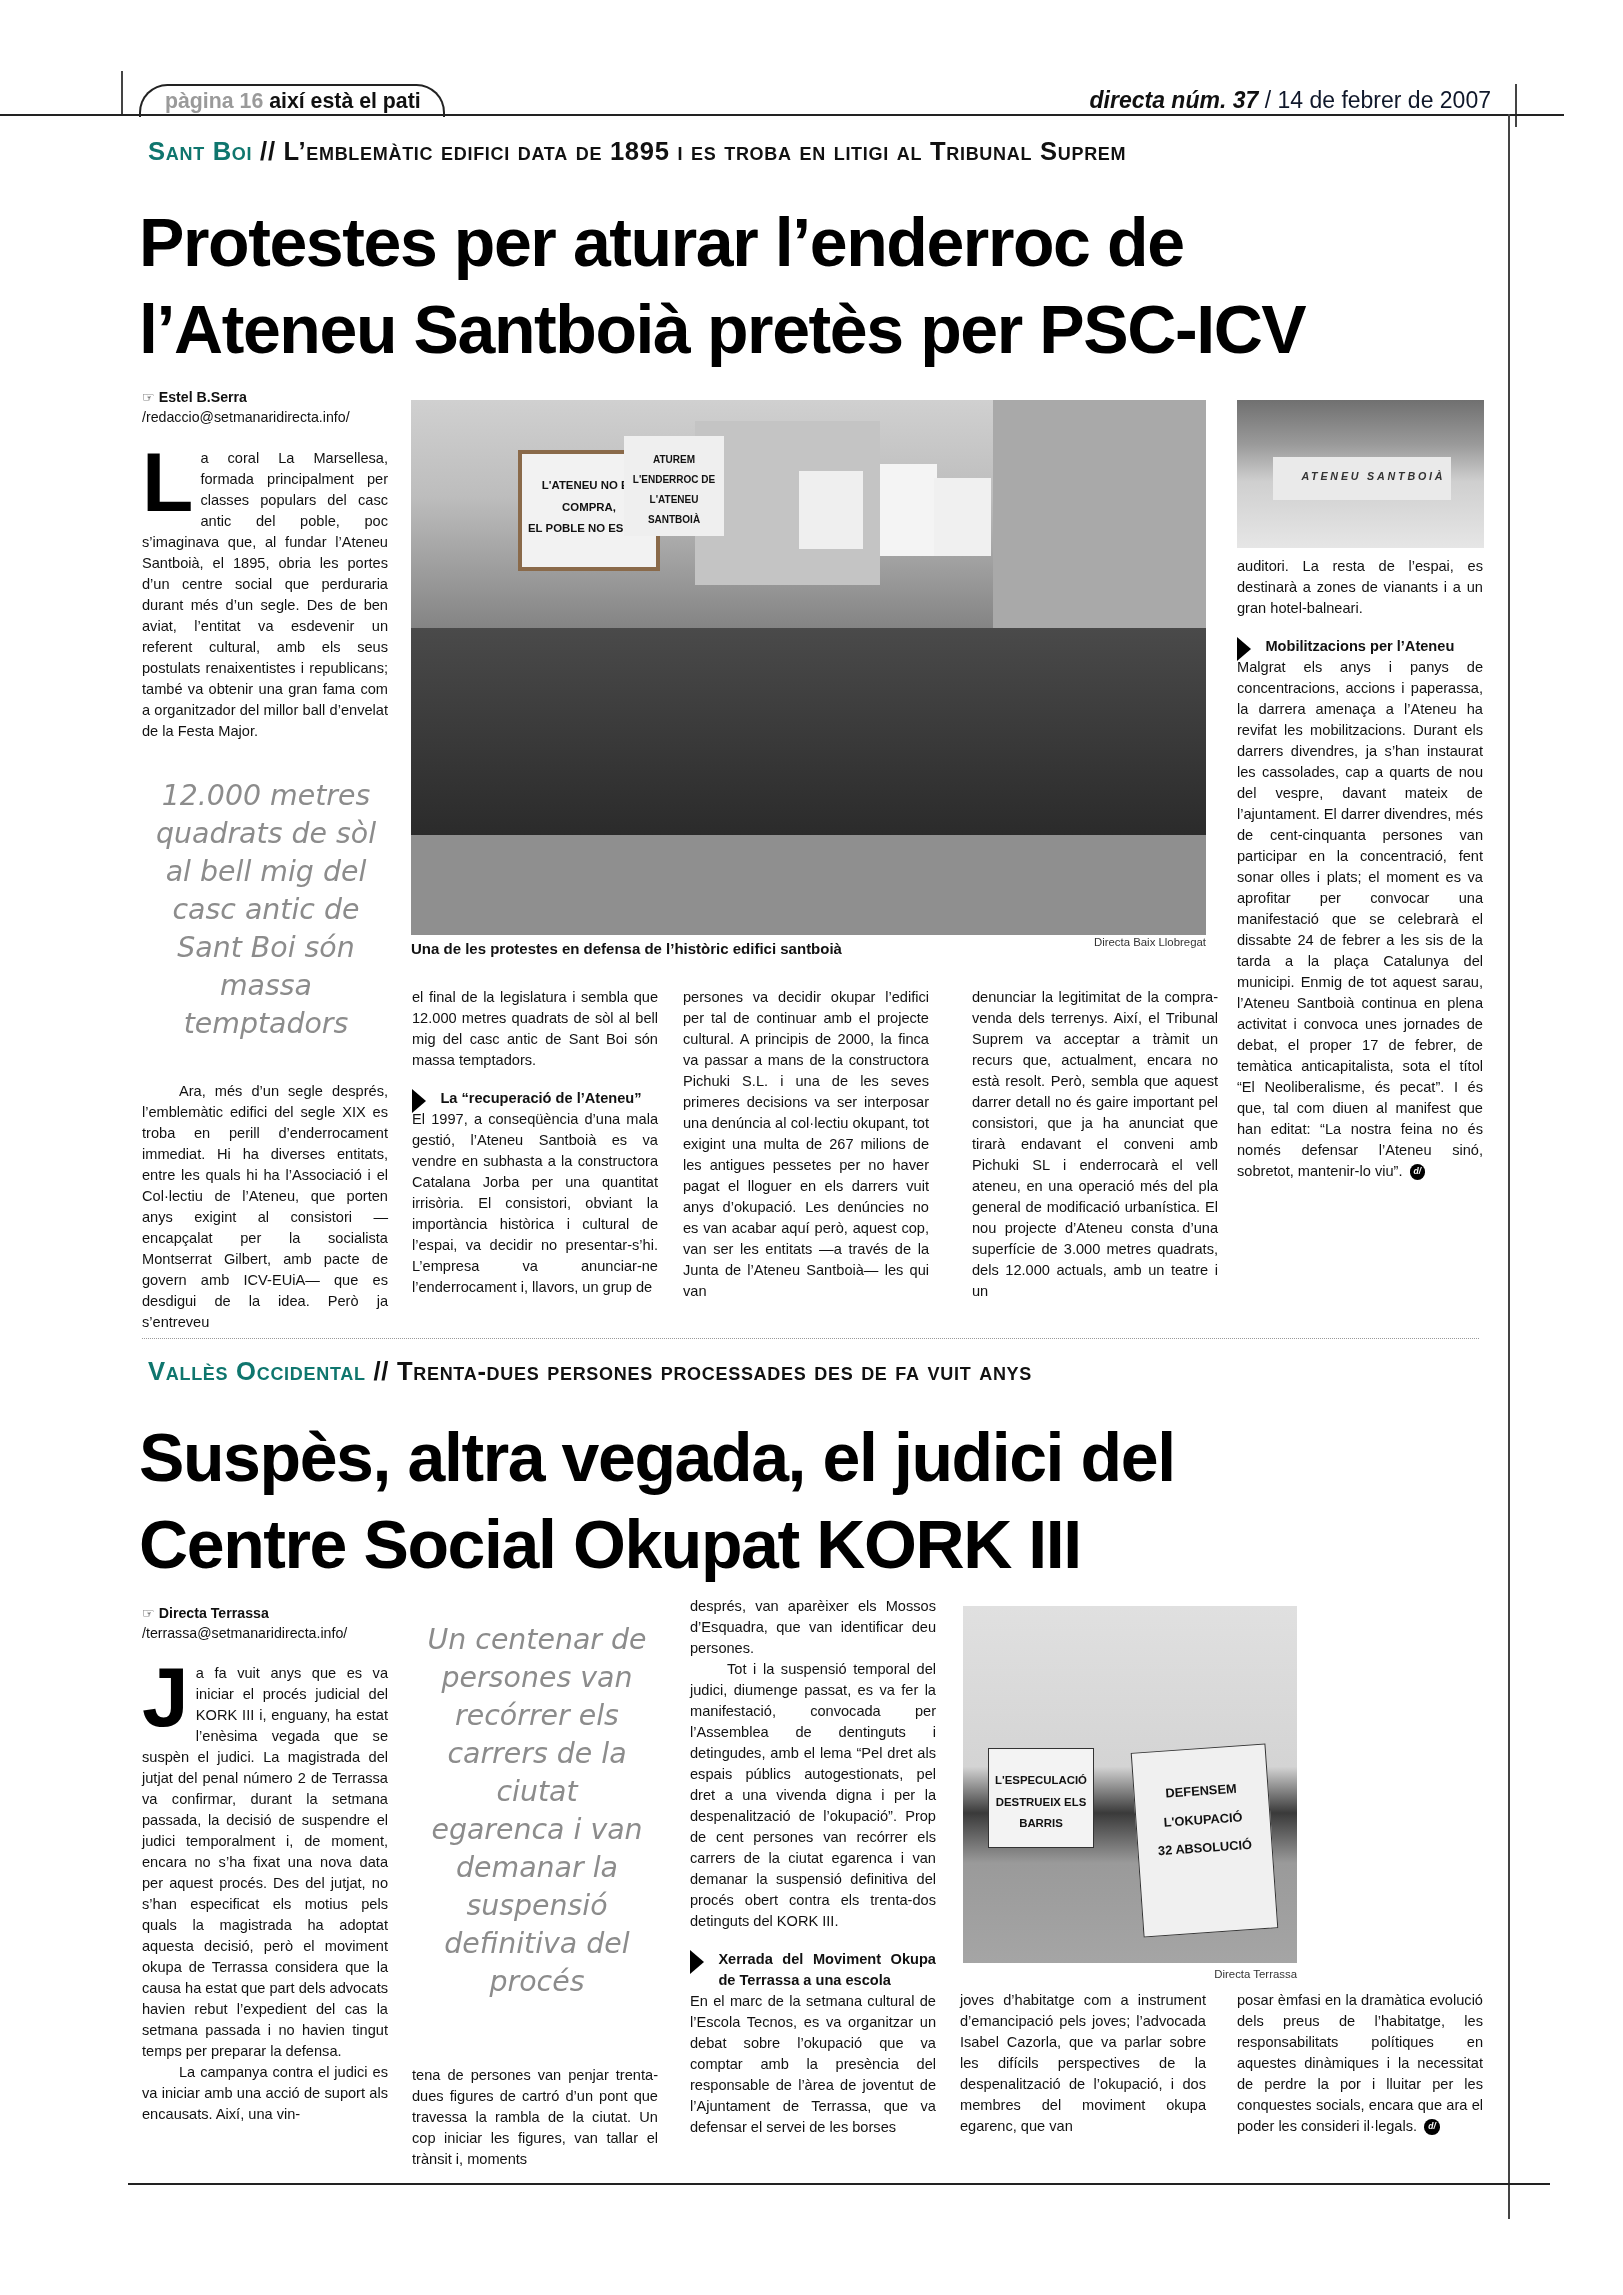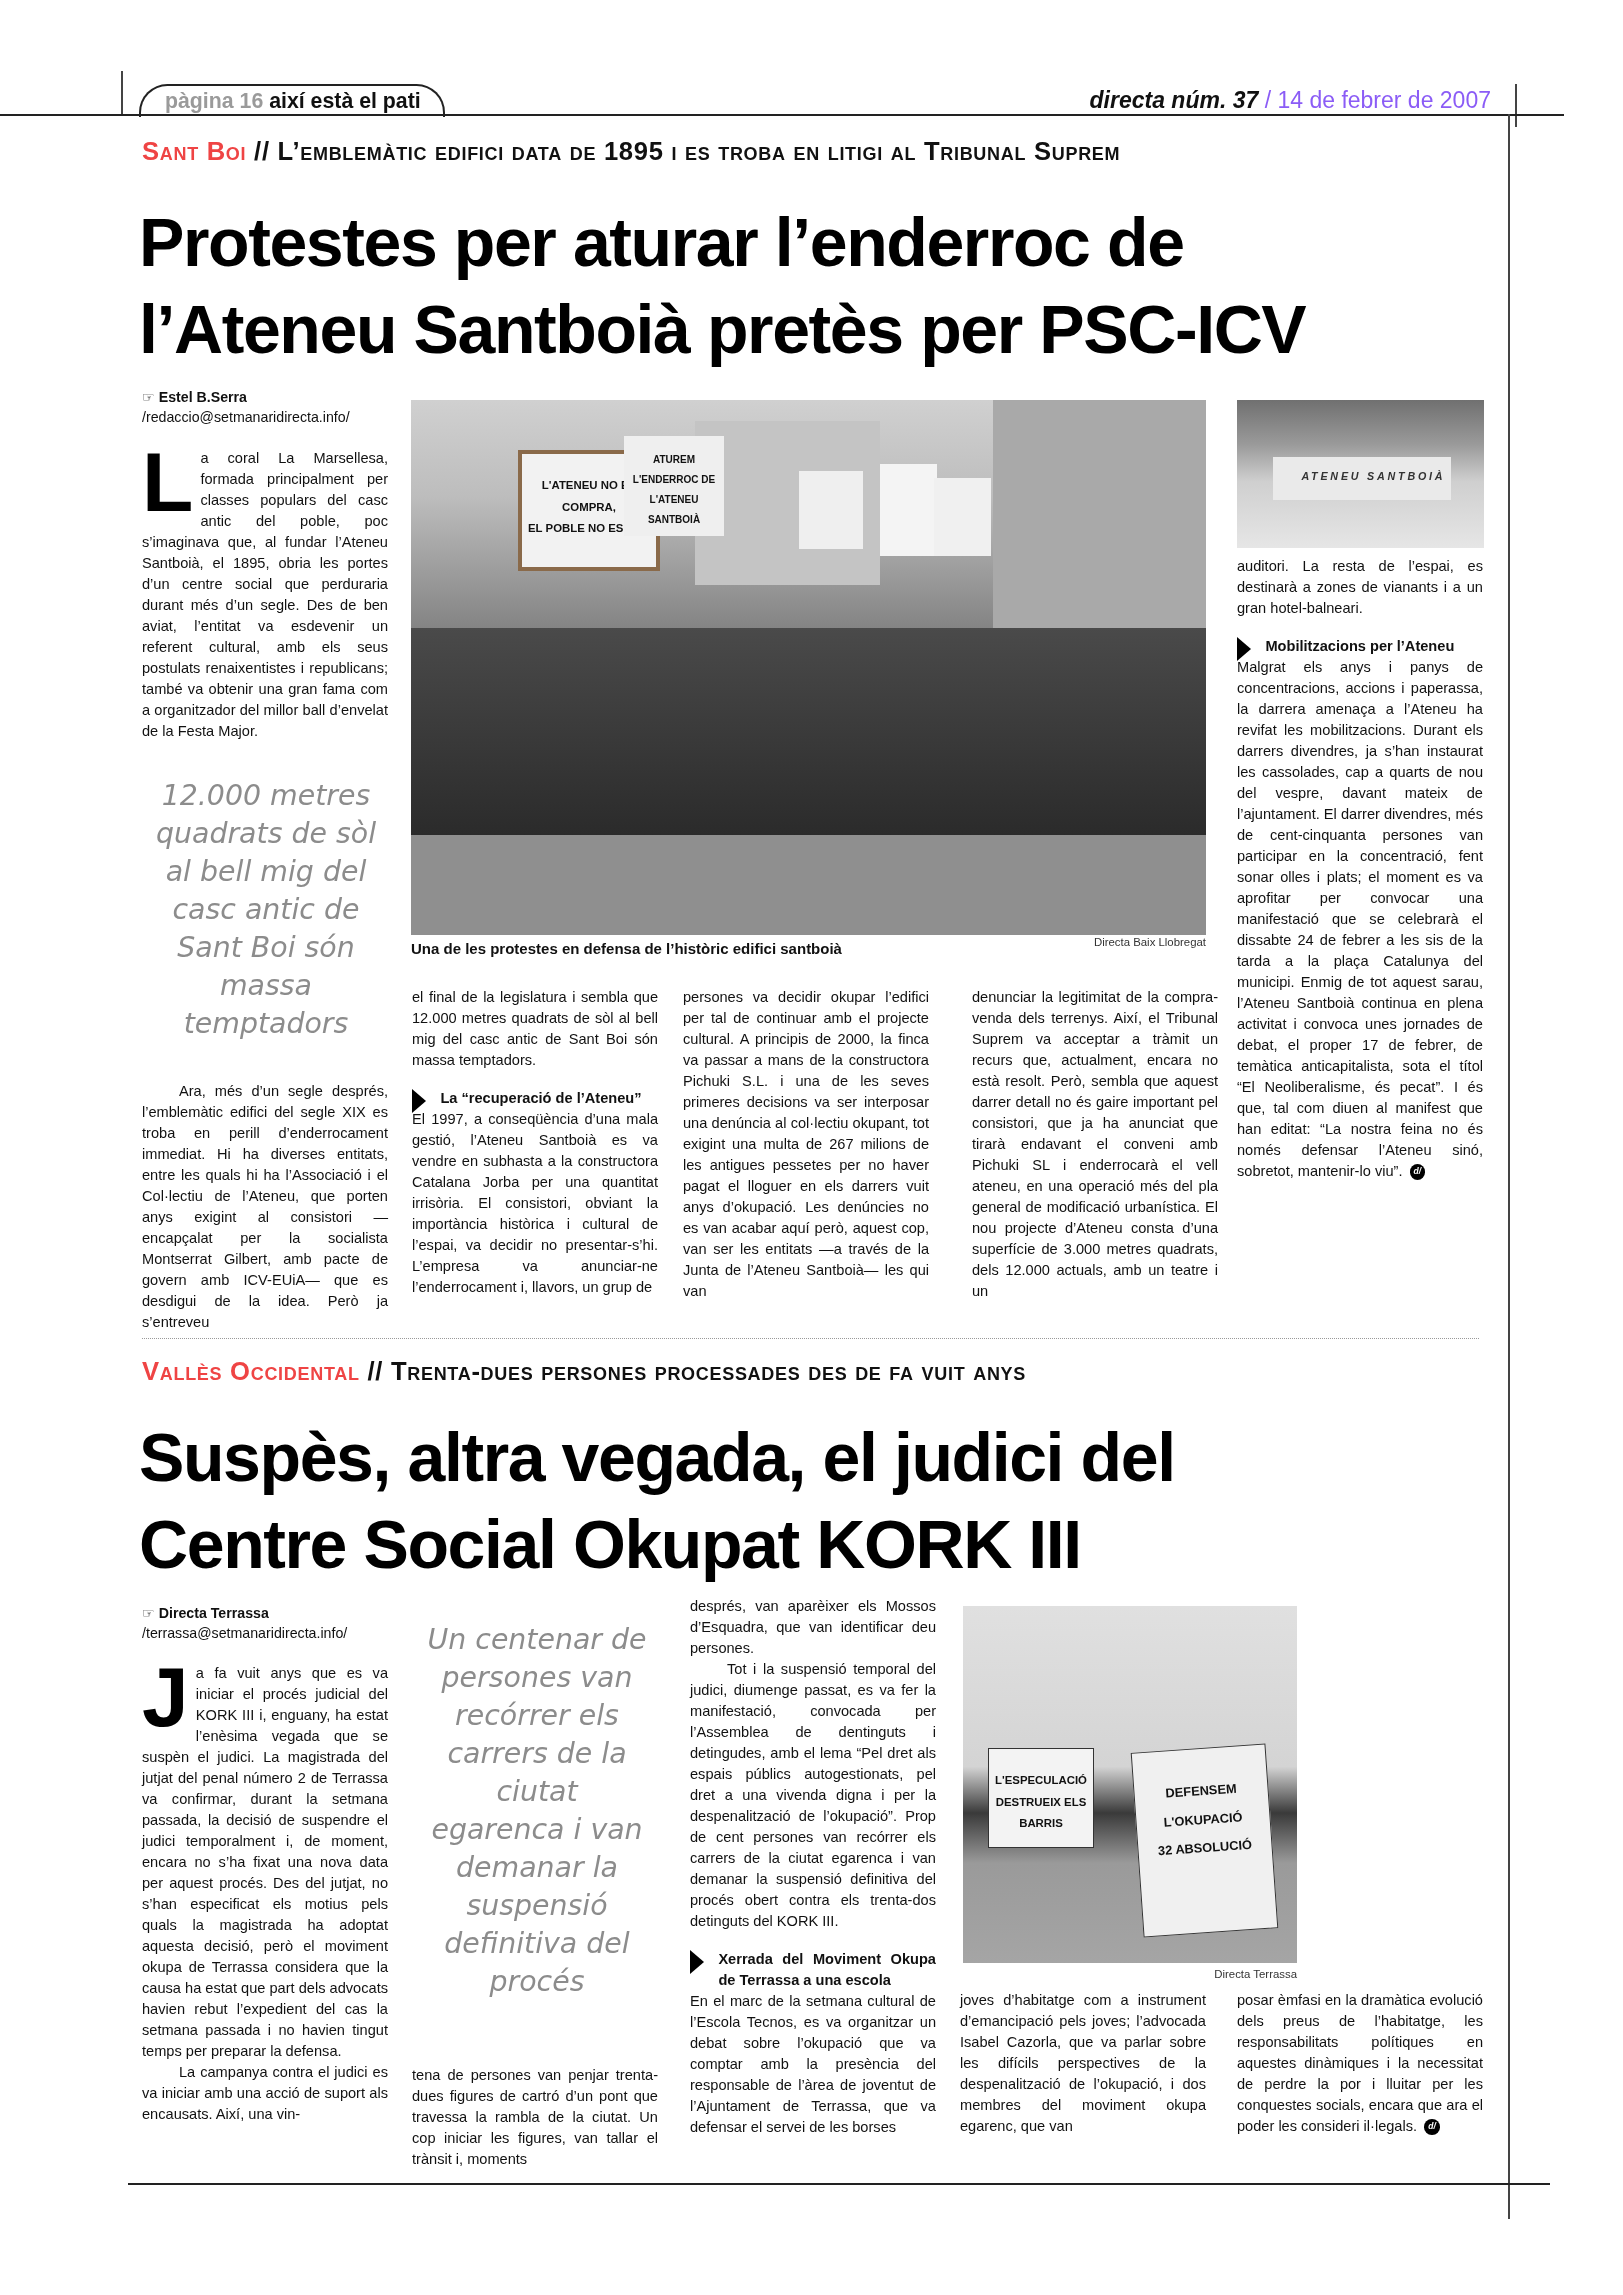--- a/index.html
+++ b/index.html
@@ -18,28 +18,28 @@
     padding: 2.8px 0 0 24px;
     font-family: "Liberation Sans", sans-serif; font-size: 21.3px; font-weight: bold;
   }
   .page-tab .pnum { color: #9a9a9a; }
   .page-tab .sect { color: #111; }
   .issue {
     position: absolute; right: 132px; top: 87px; font-size: 23px;
     font-family: "Liberation Sans", sans-serif;
   }
   .issue .mast { font-style: italic; font-weight: bold; color: #111; }
-  .issue .date { color: #8b5cf6; text-align: center; }
+  .issue .date { color: #0f172a; text-align: center; }
 
   
   .kicker {
     position: absolute; left: 142px; font-size: 25.6px; font-weight: bold;
     font-variant: small-caps; letter-spacing: 0.7px; white-space: nowrap;
   }
-  .kicker .place { color: #ef4444; }
+  .kicker .place { color: #0f766e; margin-left: 6px; }
   .kicker .slash { color: #111; }
 
   
   .headline {
     position: absolute; left: 139px; font-family: "Liberation Sans", sans-serif;
     font-weight: bold; font-size: 68px; line-height: 87px; letter-spacing: -1.4px;
     color: #000; white-space: nowrap; margin-top: 16px;
   }
 
   .byline { position: absolute; left: 142px; font-size: 14.2px; line-height: 20px; }

